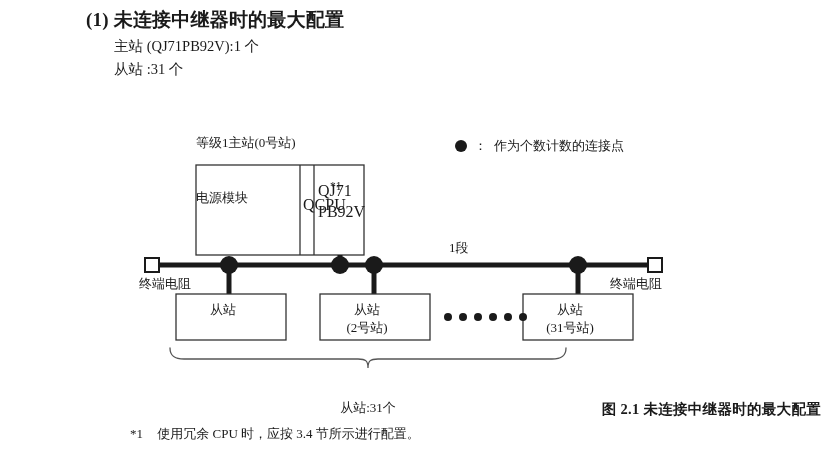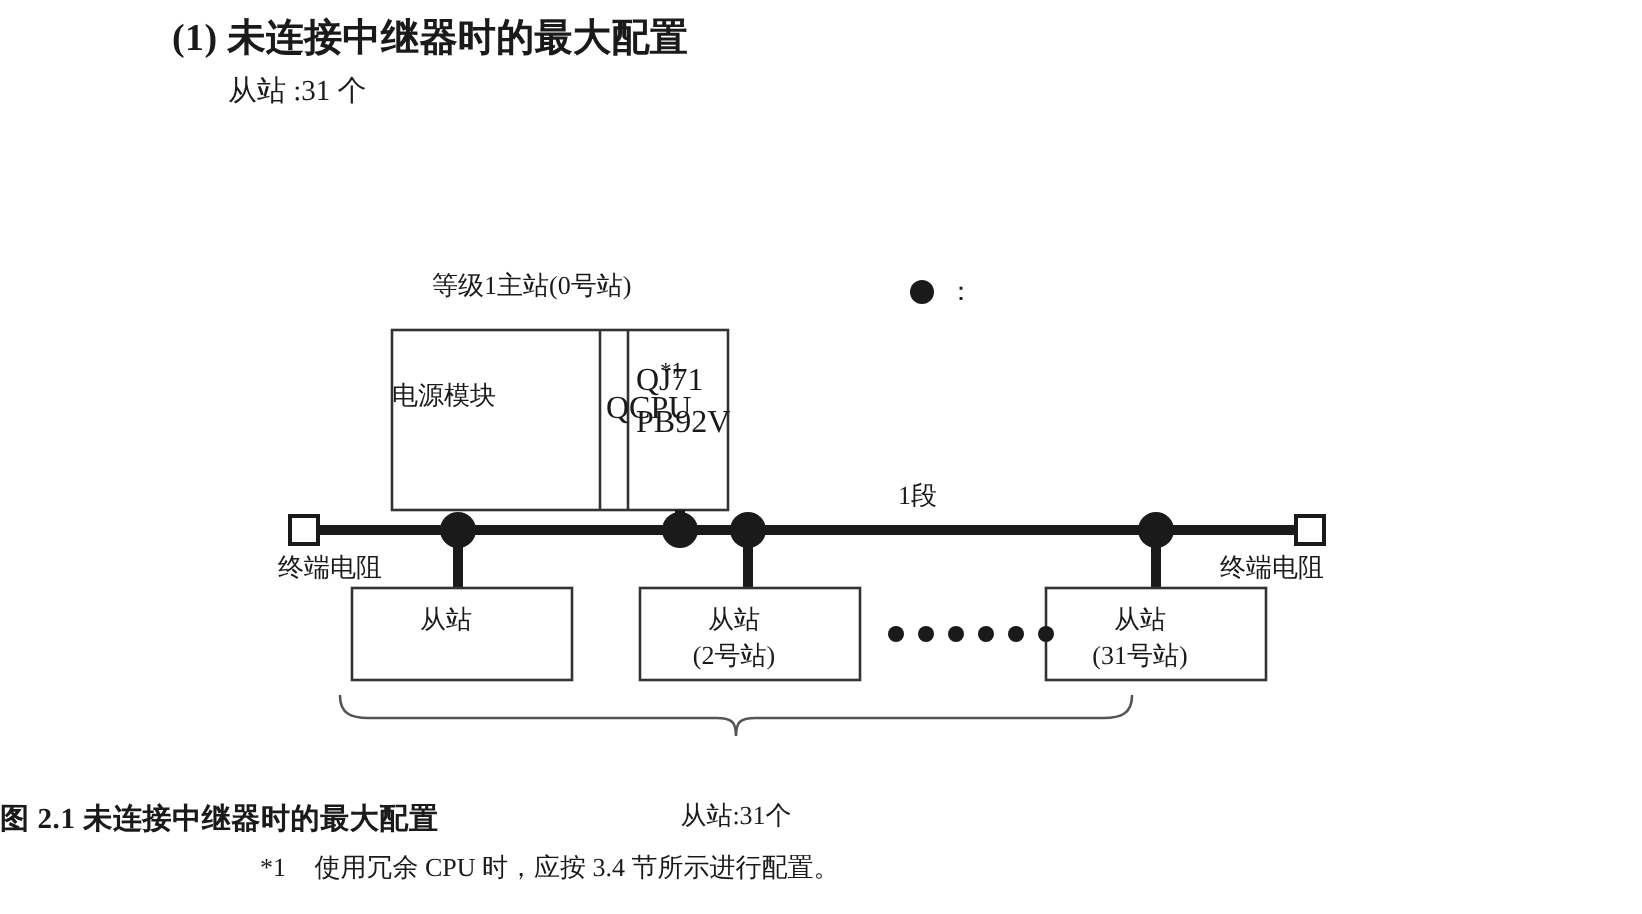--- a/index.html
+++ b/index.html
@@ -52,21 +52,20 @@
     font-size: 13px;
     line-height: 1.18;
     white-space: nowrap;
     color: #1a1a1a;
   }
 
   
   #rack-label {
     left: 196px;
     top: 135px;
-    margin-left: 20px;
   }
   #power-module-label {
     left: 196px;
     top: 190px;
     width: 104px;
     text-align: left;
   }
   #qcpu-label {
     left: 303px;
     top: 196px;
@@ -130,39 +129,40 @@
     font-size: 13px;
     margin-top: 29px;
   }
 
   
   #figure-caption {
     position: absolute;
     left: 0;
     top: 400px;
     width: 821px;
-    text-align: left;
+    text-align: right;
     font-size: 14.5px;
     font-weight: bold;
     letter-spacing: .3px;
   }
   #footnote {
     position: absolute;
     left: 130px;
     top: 425px;
     font-size: 13px;
     white-space: nowrap;
   }
   #footnote .fn-mark { margin-right: 11px; }
 </style>
 </head>
 <body>
 
 <div id="heading-block">
   <div id="section-heading">(1) 未连接中继器时的最大配置</div>
+  <div class="spec-line">主站 (QJ71PB92V):1 个</div>
   <div class="spec-line">从站 :31 个</div>
 </div>
 
 <div id="diagram">
 
   <svg width="821" height="457" viewBox="0 0 821 457">
 
     <g>
       <rect x="196" y="165" width="168" height="90" fill="#ffffff" stroke="#333333" stroke-width="1.3"></rect>
       <line x1="300" y1="165" x2="300" y2="255" stroke="#333333" stroke-width="1.3"></line>
@@ -212,20 +212,21 @@
   <div class="dlabel" id="qcpu-label">QCPU</div>
   <div class="dlabel" id="qcpu-footmark">*1</div>
   <div class="dlabel" id="pb92v-label">
     <div>QJ71</div>
     <div>PB92V</div>
   </div>
 
   <div id="legend">
     <span id="legend-dot"></span>
     <span>：</span>
+    <span>作为个数计数的连接点</span>
   </div>
 
   <div class="dlabel" id="segment-label">1段</div>
   <div class="dlabel" id="term-left-label">终端电阻</div>
   <div class="dlabel" id="term-right-label">终端电阻</div>
 
   <div class="slave-box-text" id="slave1-text">
     <div>从站</div>
   </div>
   <div class="slave-box-text" id="slave2-text">

